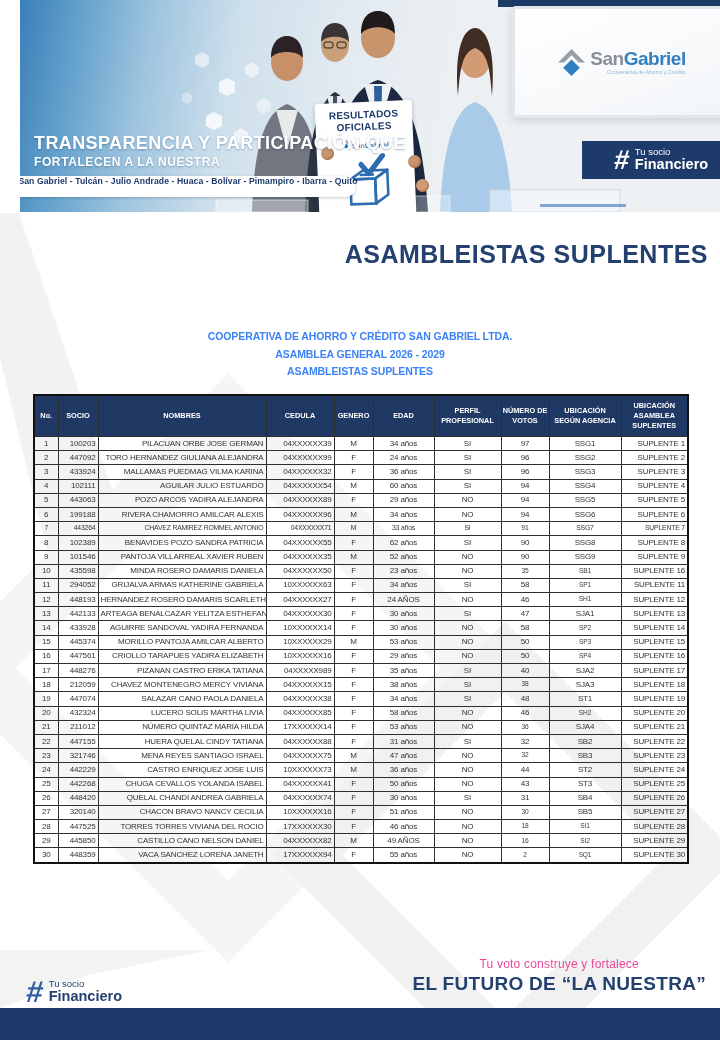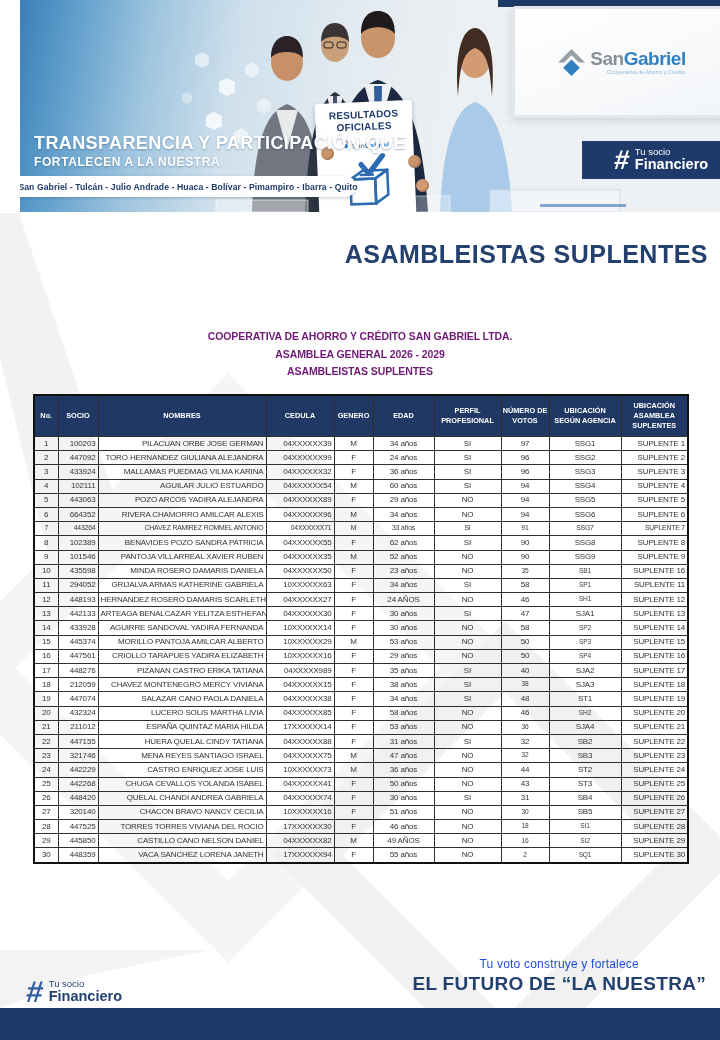--- a/index.html
+++ b/index.html
@@ -15,40 +15,40 @@
   .tvlogo{display:flex;align-items:center;gap:5px;}
   .tvtext{line-height:1;}
   .brand-san{font-weight:bold;font-size:19px;color:#8a9099;letter-spacing:-.5px;}
   .brand-gab{font-weight:bold;font-size:19px;color:#2f7fc1;letter-spacing:-.5px;}
   .brand-sub{font-size:5.5px;color:#8fb9da;margin-top:2px;text-align:right;}
   .slogan{position:absolute;left:14px;top:133px;z-index:8;color:#fff;text-shadow:0 1px 2px rgba(20,50,90,.35);}
   .slogan .l1{font-size:18px;font-weight:bold;letter-spacing:.4px;}
   .slogan .l2{font-size:12px;font-weight:bold;letter-spacing:.6px;margin-top:1px;}
   .citybar{position:absolute;left:0;top:176px;width:336px;height:21px;background:#ffffff;z-index:9;
       border-radius:0 11px 11px 0;box-shadow:0 1px 3px rgba(30,50,80,.25);
-      display:flex;align-items:center;justify-content:center;}
+      display:flex;justify-content:center;}
   .citybar span{font-size:8.6px;font-weight:bold;color:#1d3a6b;letter-spacing:.1px;white-space:nowrap;}
   .band{position:absolute;right:0;top:141px;width:158px;height:38px;background:#1e3a6b;z-index:5;
       display:flex;align-items:center;justify-content:center;gap:6px;color:#fff;}
   .hashglyph{font-size:27px;font-weight:bold;font-style:italic;line-height:1;transform:skewX(-6deg);}
   .band .t1{font-size:9.5px;line-height:1.1;}
   .band .t2{font-size:14.5px;font-weight:bold;line-height:1.1;}
   .sign{position:absolute;left:297px;top:102px;width:97px;height:113px;background:#ffffff;z-index:6;
       transform:rotate(-2.5deg);border-radius:3px;box-shadow:0 2px 5px rgba(20,40,70,.3);
       text-align:center;padding-top:7px;box-sizing:border-box;}
   .sign .s1{font-size:10px;font-weight:bold;color:#1d3a6b;line-height:1.15;letter-spacing:.2px;}
   .sign .slogo{display:flex;align-items:center;justify-content:center;gap:2px;margin-top:2px;}
   .sign .ssan{font-size:7px;font-weight:bold;color:#8a9099;}
   .sign .sgab{font-size:7px;font-weight:bold;color:#2f7fc1;}
   .hand{position:absolute;width:13px;height:13px;border-radius:50%;background:#c8946b;z-index:7;
       box-shadow:inset -1px -1px 2px rgba(120,70,35,.5);}
   
   .pagetitle{position:absolute;right:12px;top:240px;font-size:25px;font-weight:bold;color:#24406f;
       letter-spacing:.5px;z-index:3;}
-  .subtitle{position:absolute;left:0;top:328px;width:720px;text-align:center;z-index:3;color:#701a75;}
+  .subtitle{position:absolute;left:0;top:328px;width:720px;text-align:center;z-index:3;color:#3b82f6;}
   .subtitle div{font-size:10.5px;font-weight:bold;line-height:17.5px;letter-spacing:-.1px;}
   
   .wm{position:absolute;z-index:0;}
   .tri1{left:0;top:213px;width:135px;height:345px;background:#f2f2f2;
       clip-path:polygon(0 0,14% 0,100% 100%,36% 100%,0 42%);}
   .chev1{left:20px;top:460px;width:300px;height:300px;border:58px solid #f5f5f5;transform:rotate(45deg);}
   .chev2{left:340px;top:690px;width:230px;height:230px;border:50px solid #f1f1f1;transform:rotate(45deg);}
   .tri2{left:0;top:950px;width:210px;height:58px;background:#f3f3f3;clip-path:polygon(0 0,100% 0,40% 45%,0 100%);}
   
   .tablewrap{position:absolute;left:33px;top:394px;width:655px;z-index:2;}
@@ -61,21 +61,21 @@
      background:transparent;}
   td.ac{text-align:center}td.al{text-align:right}td.ar{text-align:right}
   td.sm{font-size:6.6px;color:#3c3c3c;}
   tr.smallrow td{font-size:6.8px;}
   
   .footer-hash{position:absolute;left:26px;top:977px;display:flex;align-items:center;gap:6px;z-index:2;}
   .footer-hash .hashglyph{color:#2f5f9e;font-size:30px;}
   .fh-t1{font-size:9.5px;color:#24406f;line-height:1.1;}
   .fh-t2{font-size:14.5px;font-weight:bold;color:#24406f;line-height:1.1;}
   .footer-right{position:absolute;right:14px;top:957px;text-align:center;z-index:2;}
-  .fr-small{font-size:12px;color:#1d4ed8;letter-spacing:.2px;}
+  .fr-small{font-size:12px;color:#ec4899;letter-spacing:.2px;}
   .fr-big{font-size:19px;font-weight:bold;color:#24406f;letter-spacing:.3px;margin-top:2px;}
   .footer-bar{position:absolute;left:0;top:1008px;width:720px;height:32px;background:#1e3a6b;z-index:2;}
 </style>
 </head>
 <body>
 
 <div class="banner">
   <svg class="scene" width="720" height="212" viewBox="0 0 720 212">
 
     <rect x="478" y="0" width="242" height="7" fill="#1e3a66"></rect>
@@ -279,21 +279,21 @@
           <td class="ar">04XXXXXX89</td>
           <td class="ac">F</td>
           <td class="ac">29 años</td>
           <td class="ac">NO</td>
           <td class="ac">94</td>
           <td class="ac">SSG5</td>
           <td class="al">SUPLENTE 5</td>
         </tr>
         <tr>
           <td class="ac">6</td>
-          <td class="ar">664352</td>
+          <td class="ar">199188</td>
           <td class="al">RIVERA CHAMORRO AMILCAR ALEXIS</td>
           <td class="ar">04XXXXXX96</td>
           <td class="ac">M</td>
           <td class="ac">34 años</td>
           <td class="ac">NO</td>
           <td class="ac">94</td>
           <td class="ac">SSG6</td>
           <td class="al">SUPLENTE 6</td>
         </tr>
         <tr class="smallrow">
@@ -460,21 +460,21 @@
           <td class="ac">F</td>
           <td class="ac">58 años</td>
           <td class="ac">NO</td>
           <td class="ac">46</td>
           <td class="ac sm">SH2</td>
           <td class="al">SUPLENTE 20</td>
         </tr>
         <tr>
           <td class="ac">21</td>
           <td class="ar">211012</td>
-          <td class="al">ESPAÑA QUINTAZ MARIA HILDA</td>
+          <td class="al">NÚMERO QUINTAZ MARIA HILDA</td>
           <td class="ar">17XXXXXX14</td>
           <td class="ac">F</td>
           <td class="ac">53 años</td>
           <td class="ac">NO</td>
           <td class="ac sm">36</td>
           <td class="ac">SJA4</td>
           <td class="al">SUPLENTE 21</td>
         </tr>
         <tr>
           <td class="ac">22</td>

